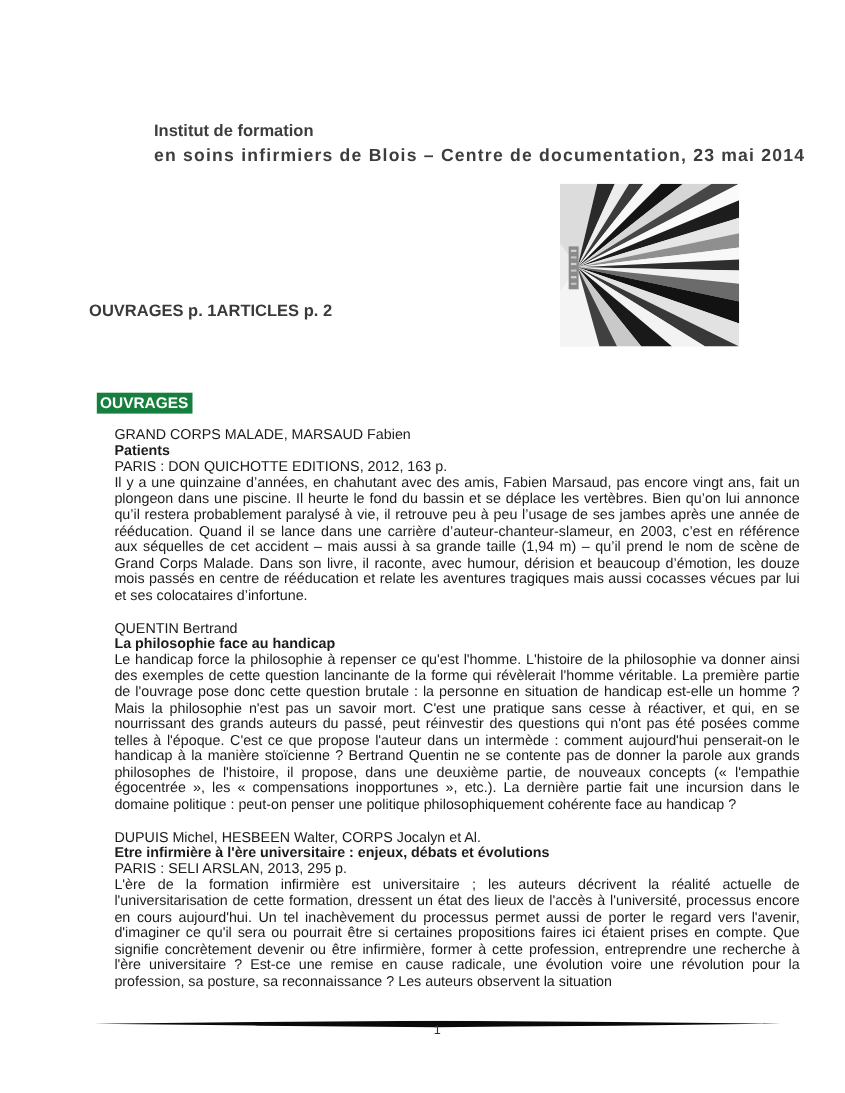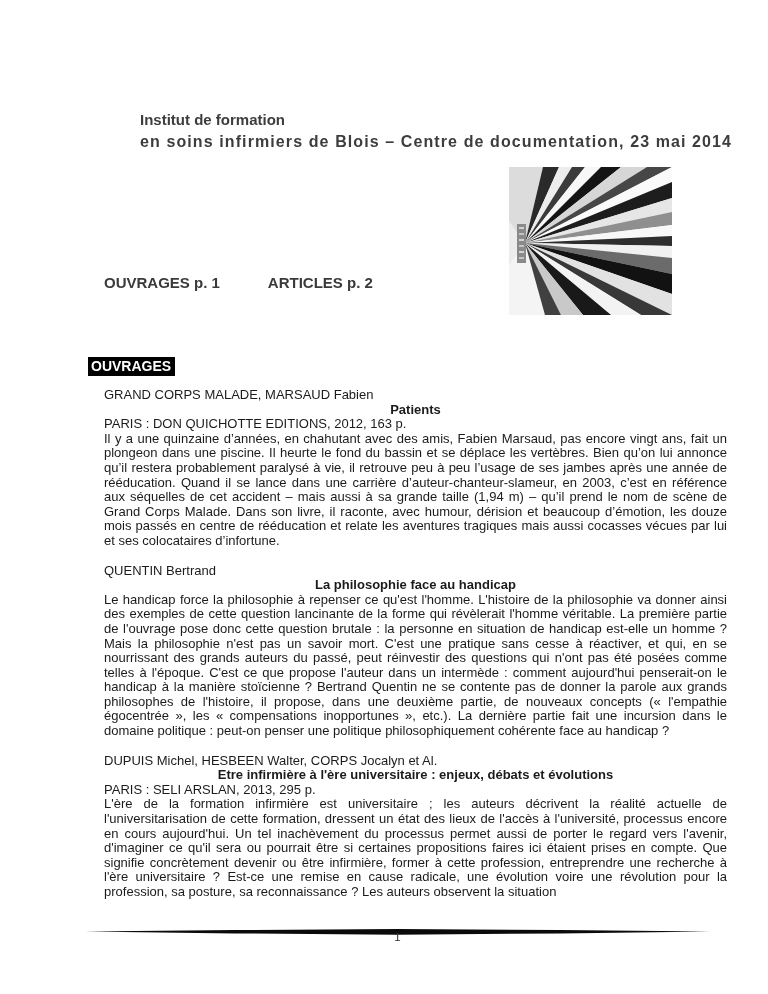--- a/index.html
+++ b/index.html
@@ -14,36 +14,36 @@
   }
   .logo { position: absolute; left: 73px; top: 60px; }
   .org-block { position: absolute; left: 140px; top: 111px; color: #3d3d3d; }
   .org-line1 { font-size: 15px; font-weight: bold; }
   .org-line2 { font-size: 16px; font-weight: bold; letter-spacing: 1.1px; margin-top: 5px; white-space: nowrap; }
   .main-title {
     position: absolute; left: 86px; top: 205px;
     font-size: 45px; font-weight: bold; color: #3a3a3a; letter-spacing: 0.5px;
     white-space: nowrap;
   }
-  .toc { position: absolute; left: 104px; top: 274px; display: flex; gap: 48px; }
+  .toc { position: absolute; left: 81px; top: 274px; display: flex; }
   .toc-item { font-size: 15px; font-weight: bold; color: #3a3a3a; }
   .cover { position: absolute; left: 509px; top: 167px; width: 163px; height: 148px; }
   .section-badge {
     position: absolute; left: 88px; top: 357px;
     display: inline-block;
     background: #15158c; color: #ffffff;
     font-size: 14px; font-weight: bold;
     padding: 1px 4px 2px 3px;
   }
   .entries {
     position: absolute; left: 104px; top: 388px; width: 623px;
     font-size: 13px; line-height: 14.6px; color: #1b1b1b;
   }
   .entry { margin-bottom: 15px; }
-  .entry-title { font-weight: bold; text-align: center; }
+  .entry-title { font-weight: bold; }
   .entry-desc { text-align: justify; }
   .footer-rule { position: absolute; left: 85px; top: 923px; width: 625px; height: 8px; }
   .page-num {
     position: absolute; left: 85px; top: 931px; width: 625px;
     text-align: center; font-size: 11.5px; color: #2e2e2e;
   }
 </style>
 </head>
 <body>
 
@@ -91,21 +91,21 @@
       <rect x="8" y="57" width="9" height="39" fill="#8a8a8a"></rect>
       <rect x="10" y="60" width="5" height="2" fill="#d2d2d2"></rect>
       <rect x="10" y="66" width="5" height="2" fill="#c4c4c4"></rect>
       <rect x="10" y="72" width="5" height="2" fill="#d2d2d2"></rect>
       <rect x="10" y="78" width="5" height="2" fill="#c4c4c4"></rect>
       <rect x="10" y="84" width="5" height="2" fill="#d2d2d2"></rect>
       <rect x="10" y="90" width="5" height="2" fill="#c4c4c4"></rect>
     </svg>
   </div>
 
-  <div class="section-badge" style="background: #000000;">OUVRAGES</div>
+  <div class="section-badge" style="background: #15803d;">OUVRAGES</div>
 
   <div class="entries">
 
     <div class="entry">
       <div class="entry-authors">GRAND CORPS MALADE,  MARSAUD Fabien</div>
       <div class="entry-title">Patients</div>
       <div class="entry-pub">PARIS : DON QUICHOTTE EDITIONS, 2012, 163 p.</div>
       <div class="entry-desc">Il y a une quinzaine d’années, en chahutant avec des amis, Fabien Marsaud, pas encore vingt ans, fait un plongeon dans une piscine. Il heurte le fond du bassin et se déplace les vertèbres. Bien qu’on lui annonce qu’il restera probablement paralysé à vie, il retrouve peu à peu l’usage de ses jambes après une année de rééducation. Quand il se lance dans une carrière d’auteur-chanteur-slameur, en 2003, c’est en référence aux séquelles de cet accident – mais aussi à sa grande taille (1,94 m) – qu’il prend le nom de scène de Grand Corps Malade. Dans son livre, il raconte, avec humour, dérision et beaucoup d’émotion, les douze mois passés en centre de rééducation et relate les aventures tragiques mais aussi cocasses vécues par lui et ses colocataires d’infortune.</div>
     </div>
 

